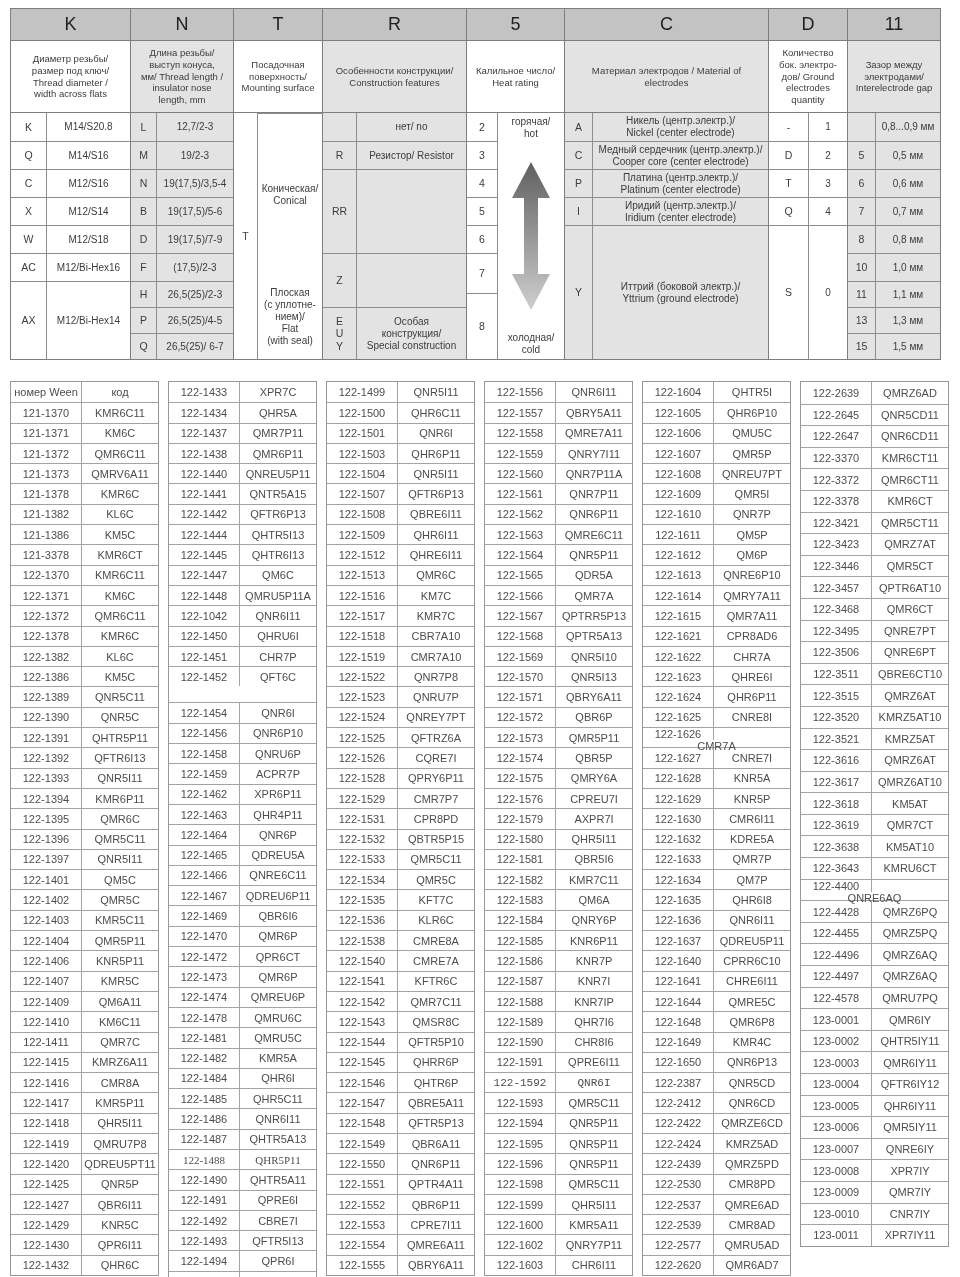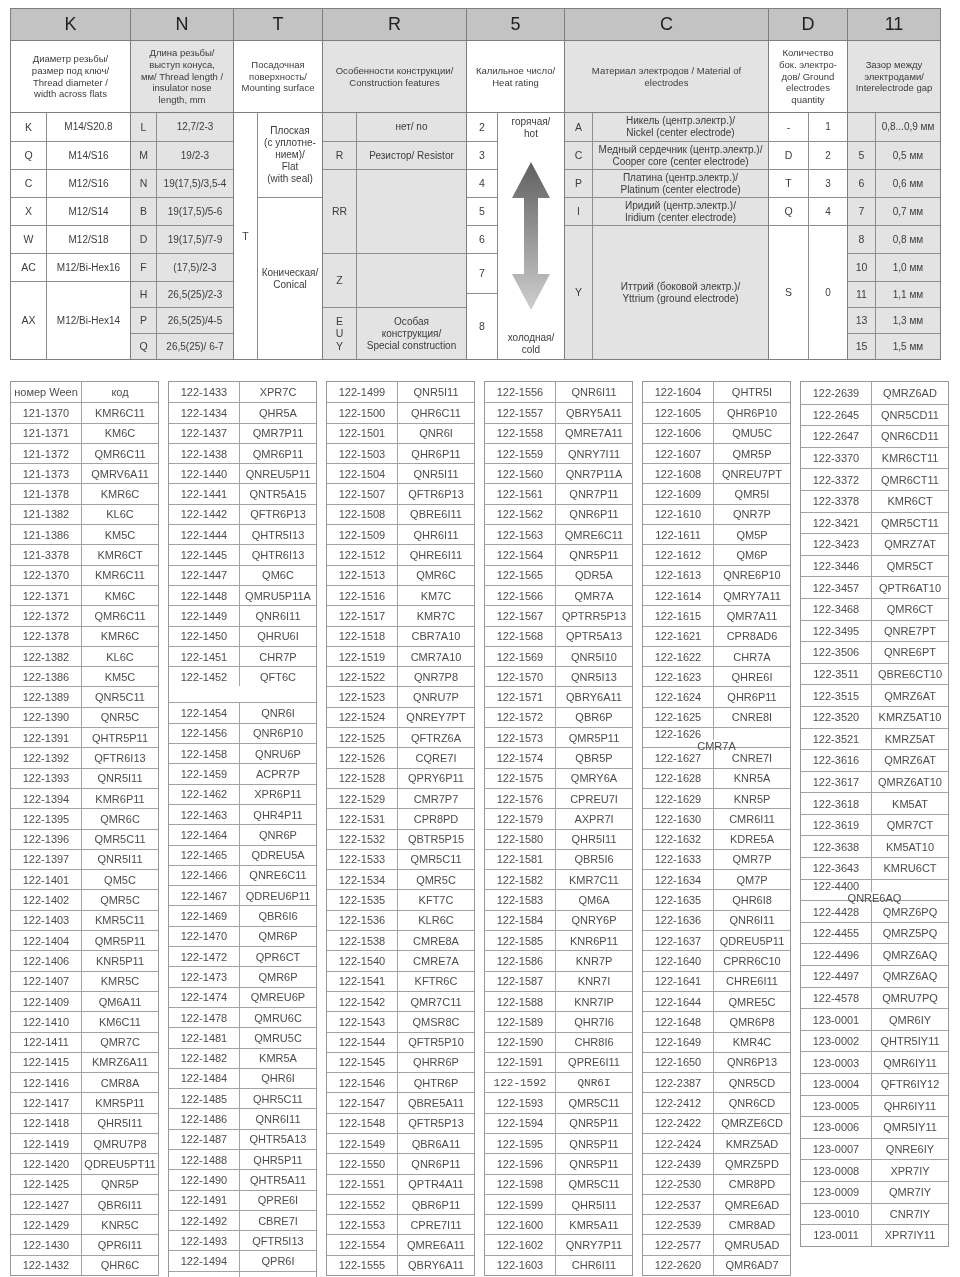--- a/index.html
+++ b/index.html
@@ -129,30 +129,30 @@
         </div>
       </div>
       <div class="dec-col" style="width: 90px;">
         <div class="dec-letter">T</div>
         <div class="dec-desc">Посадочная
 поверхность/
 Mounting surface</div>
         <div class="dec-body hor">
           <div class="dec-code" style="width: 24px;">T</div>
           <div class="dec-subcol">
+            <div class="dec-row" style="height: 162px;">
+              <div class="dec-val">Коническая/
+Conical</div>
+            </div>
             <div class="dec-row rfirst" style="height: 84px;">
               <div class="dec-val">Плоская
 (с уплотне-
 нием)/
 Flat
 (with seal)</div>
-            </div>
-            <div class="dec-row" style="height: 162px;">
-              <div class="dec-val">Коническая/
-Conical</div>
             </div>
           </div>
         </div>
       </div>
       <div class="dec-col shaded" style="width: 145px;">
         <div class="dec-letter">R</div>
         <div class="dec-desc">Особенности конструкции/
 Construction features</div>
         <div class="dec-body">
           <div class="dec-row rfirst" style="height: 28px;">
@@ -551,21 +551,21 @@
         </div>
         <div class="cat-row" style="height: 20.3px;">
           <div class="cat-num">122-1447</div>
           <div class="cat-code">QM6C</div>
         </div>
         <div class="cat-row" style="height: 20.3px;">
           <div class="cat-num">122-1448</div>
           <div class="cat-code">QMRU5P11A</div>
         </div>
         <div class="cat-row" style="height: 20.3px;">
-          <div class="cat-num">122-1449</div>
+          <div class="cat-num">122-1042</div>
           <div class="cat-code">QNR6I11</div>
         </div>
         <div class="cat-row" style="height: 20.3px;">
           <div class="cat-num">122-1450</div>
           <div class="cat-code">QHRU6I</div>
         </div>
         <div class="cat-row" style="height: 20.3px;">
           <div class="cat-num">122-1451</div>
           <div class="cat-code">CHR7P</div>
         </div>
@@ -654,21 +654,21 @@
           <div class="cat-code">QHR5C11</div>
         </div>
         <div class="cat-row" style="height: 20.3px;">
           <div class="cat-num">122-1486</div>
           <div class="cat-code">QNR6I11</div>
         </div>
         <div class="cat-row" style="height: 20.3px;">
           <div class="cat-num">122-1487</div>
           <div class="cat-code">QHTR5A13</div>
         </div>
-        <div class="cat-row" style="height: 20.3px;">
+        <div class="cat-row" style="height: 20.3px; font-family: Liberation Serif, serif;">
           <div class="cat-num">122-1488</div>
           <div class="cat-code">QHR5P11</div>
         </div>
         <div class="cat-row" style="height: 20.3px;">
           <div class="cat-num">122-1490</div>
           <div class="cat-code">QHTR5A11</div>
         </div>
         <div class="cat-row" style="height: 20.3px;">
           <div class="cat-num">122-1491</div>
           <div class="cat-code">QPRE6I</div>

